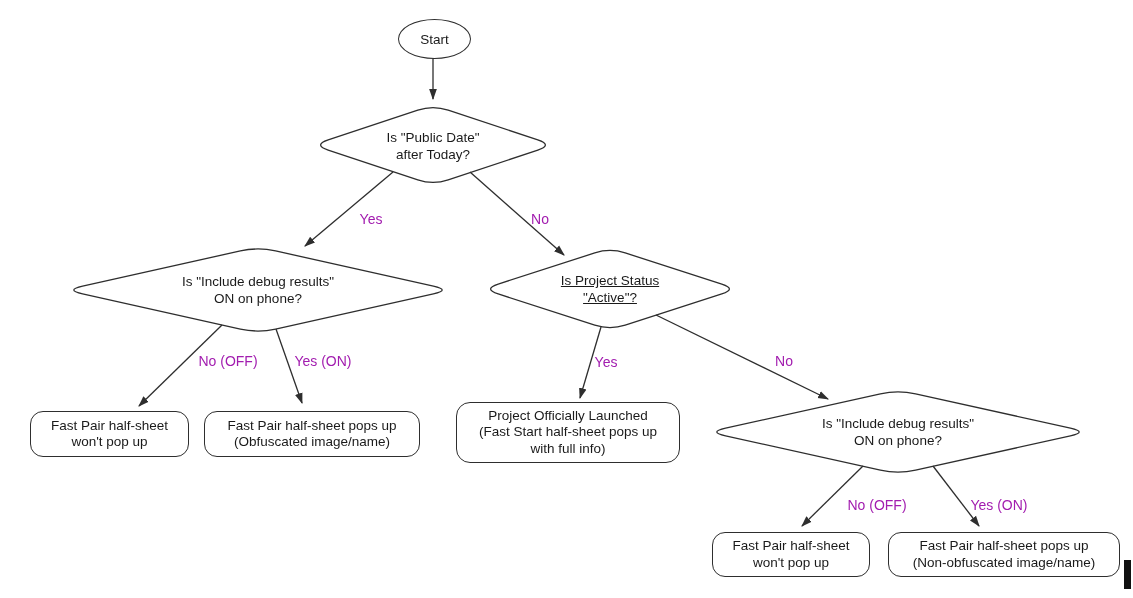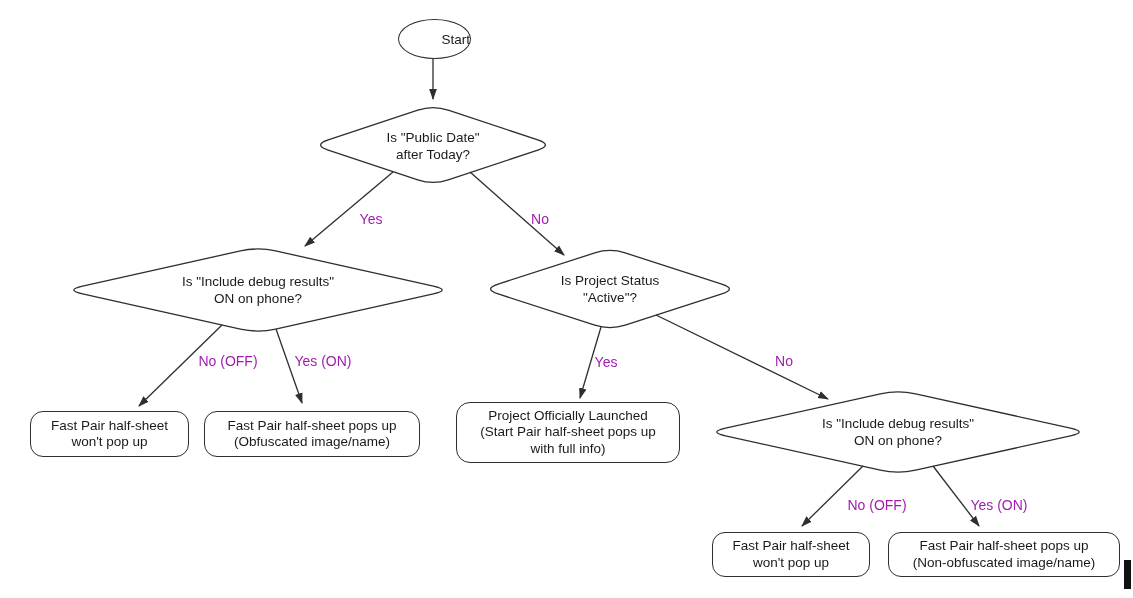--- a/index.html
+++ b/index.html
@@ -39,21 +39,21 @@
     font-size: 14px;
     color: #a21caf;
   }
   .terminator {
     position: absolute;
     border: 1.4px solid #2e2e2e;
     border-radius: 50%;
     background: #ffffff;
     display: flex;
     align-items: center;
-    justify-content: flex-end;
+    justify-content: center;
   }
   .rbox {
     position: absolute;
     border: 1.4px solid #2e2e2e;
     border-radius: 12px;
     background: #ffffff;
     display: flex;
     align-items: center;
     justify-content: center;
     box-sizing: border-box;
@@ -104,21 +104,21 @@
   </svg>
 
   <div class="terminator" style="left:398px; top:19px; width:71px; height:38px;">
     <span class="box-label" style="font-size:13.5px; color:#1a1a1a;">Start</span>
   </div>
 
   <div class="node-label" style="left:433px; top:146px;">Is "Public Date"
 after Today?</div>
   <div class="node-label" style="left:258px; top:290px;">Is "Include debug results"
 ON on phone?</div>
-  <div class="node-label" style="left:610px; top:289px;">Is Project Status
+  <div class="node-label" style="left:610px; top:289px;text-decoration:underline;">Is Project Status
 "Active"?</div>
   <div class="node-label" style="left:898px; top:432px;">Is "Include debug results"
 ON on phone?</div>
 
   <div class="edge-label" style="left:371px; top:219px;">Yes</div>
   <div class="edge-label" style="left:540px; top:219px;">No</div>
   <div class="edge-label" style="left:228px; top:361px;">No (OFF)</div>
   <div class="edge-label" style="left:323px; top:361px;">Yes (ON)</div>
   <div class="edge-label" style="left:606px; top:362px;">Yes</div>
   <div class="edge-label" style="left:784px; top:361px;">No</div>
@@ -130,21 +130,21 @@
 won't pop up</span>
   </div>
 
   <div class="rbox" style="left:204px; top:411px; width:216px; height:46px; border-radius:13px;">
     <span class="box-label">Fast Pair half-sheet pops up
 (Obfuscated image/name)</span>
   </div>
 
   <div class="rbox" style="left:456px; top:402px; width:224px; height:61px; border-radius:14px;">
     <span class="box-label">Project Officially Launched
-(Start Pair half-sheet pops up
+(Fast Start half-sheet pops up
 with full info)</span>
   </div>
 
   <div class="rbox" style="left:712px; top:532px; width:158px; height:45px; border-radius:13px;">
     <span class="box-label">Fast Pair half-sheet
 won't pop up</span>
   </div>
 
   <div class="rbox" style="left:888px; top:532px; width:232px; height:45px; border-radius:13px;">
     <span class="box-label">Fast Pair half-sheet pops up

